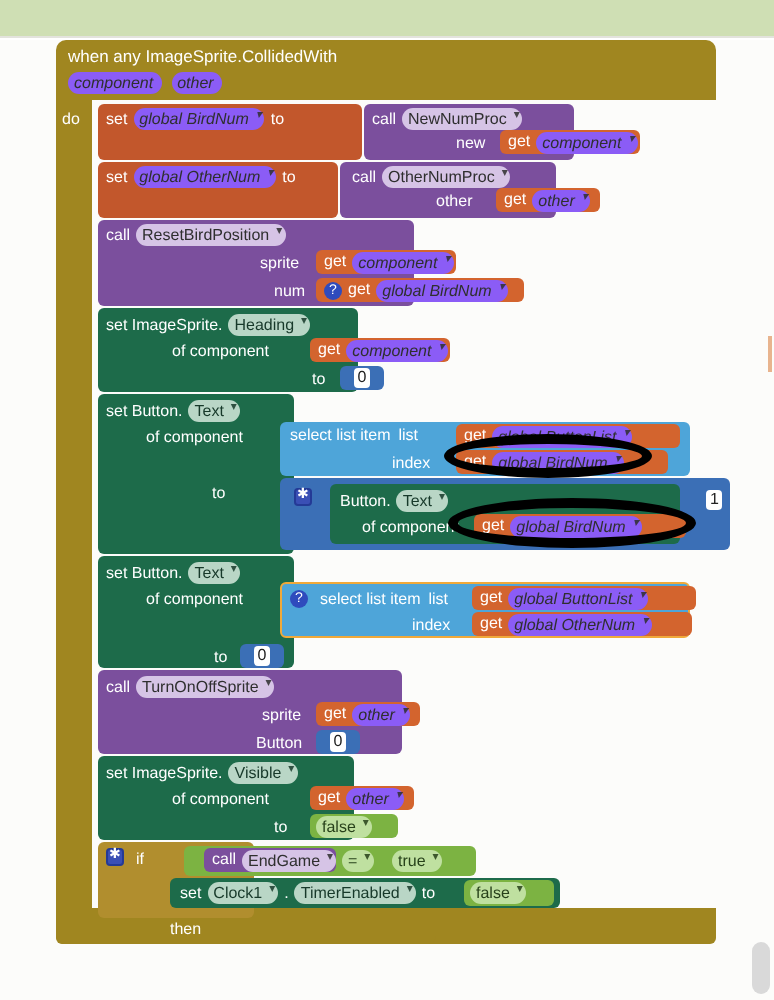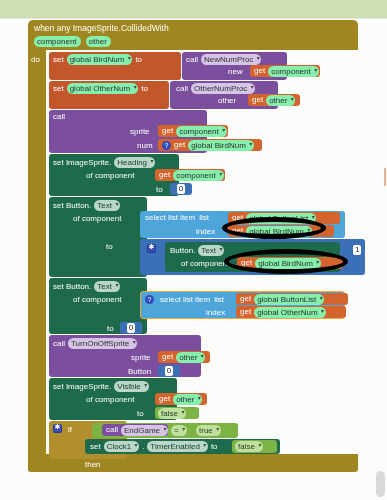--- a/index.html
+++ b/index.html
@@ -64,21 +64,21 @@
   .c-ctrl    { background: #b18e2e; }
   .c-set     { background: #c2572c; }          
   .c-get     { background: #d3642e; }
   .c-proc    { background: #7b4f9d; }          
   .c-comp    { background: #1d6b4a; }          
   .c-list    { background: #4ea5d9; }          
   .c-text    { background: #3b6fb6; }          
   .c-logicG  { background: #7cb342; }          
   .c-math    { background: #3b6fb6; }
 
-  .f-orange  { background: #86efac; color:#2f2f2f; }
+  .f-orange  { background: #8b5cf6; color:#2f2f2f;font-style:italic; }
   .f-purple  { background: #d6c4e6; color:#2f2f2f; }
   .f-green   { background: #b9d6c6; color:#17392a; }
   .f-greenL  { background: #bfe0a0; color:#27411a;text-align:center; }
 
   .mut {
     display:inline-block; width:9px; height:9px;
     border-radius:2px; background:#3a4fb5;
     border:1px solid #243a96; vertical-align: middle;
     position: relative;
   }
@@ -178,20 +178,21 @@
   <div class="blk c-get" style="left:248px; top:94px; width:52px; height:12px;">
     <div style="display:flex; align-items:center; gap:3px; padding-left:4px; height:12px;">
       <span class="lbl">get</span>
       <span class="field f-orange">other</span>
     </div>
   </div>
 
   <div class="blk c-proc" style="left:49px; top:110px; width:158px; height:43px;"></div>
   <div style="position:absolute; left:53px; top:112px; display:flex; align-items:center; gap:3px;">
     <span class="lbl">call</span>
+    <span class="field f-purple">ResetBirdPosition</span>
   </div>
   <div style="position:absolute; left:130px; top:127px;" class="lbl">sprite</div>
   <div class="blk c-get" style="left:158px; top:125px; width:70px; height:12px;">
     <div style="display:flex; align-items:center; gap:3px; padding-left:4px; height:12px;">
       <span class="lbl">get</span>
       <span class="field f-orange">component</span>
     </div>
   </div>
   <div style="position:absolute; left:137px; top:141px;" class="lbl">num</div>
   <div class="blk c-get" style="left:158px; top:139px; width:104px; height:12px;">

